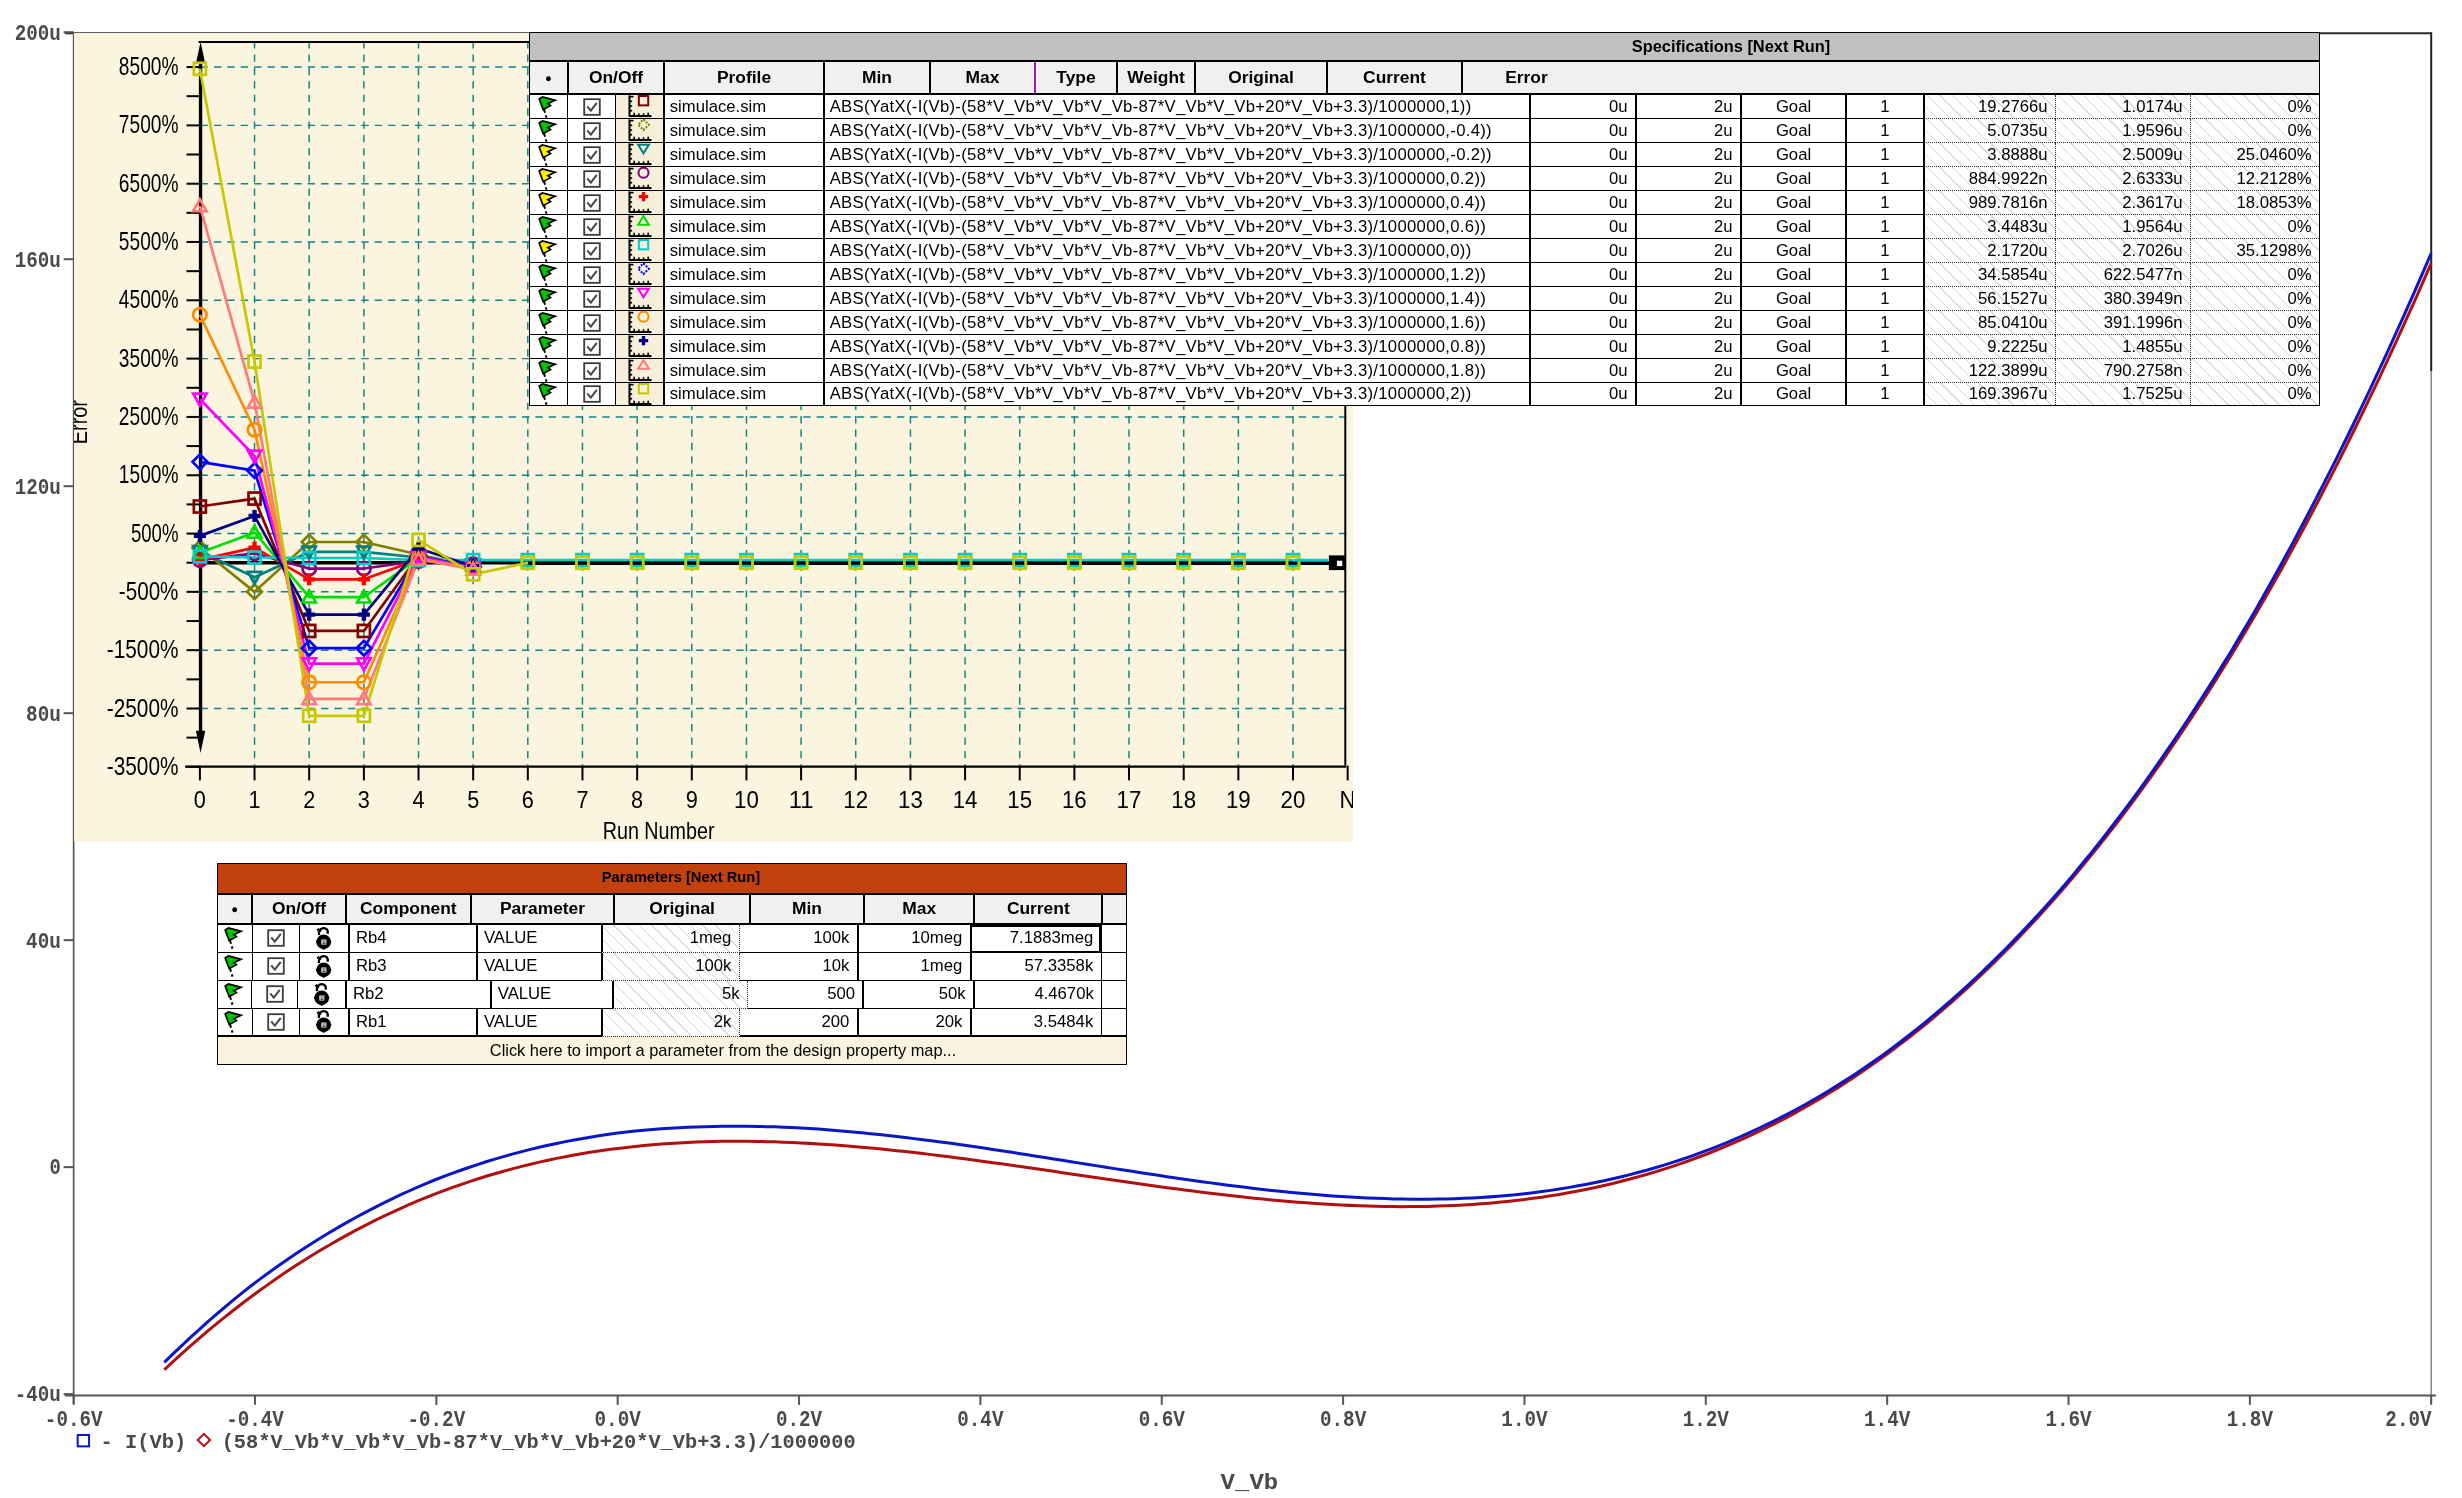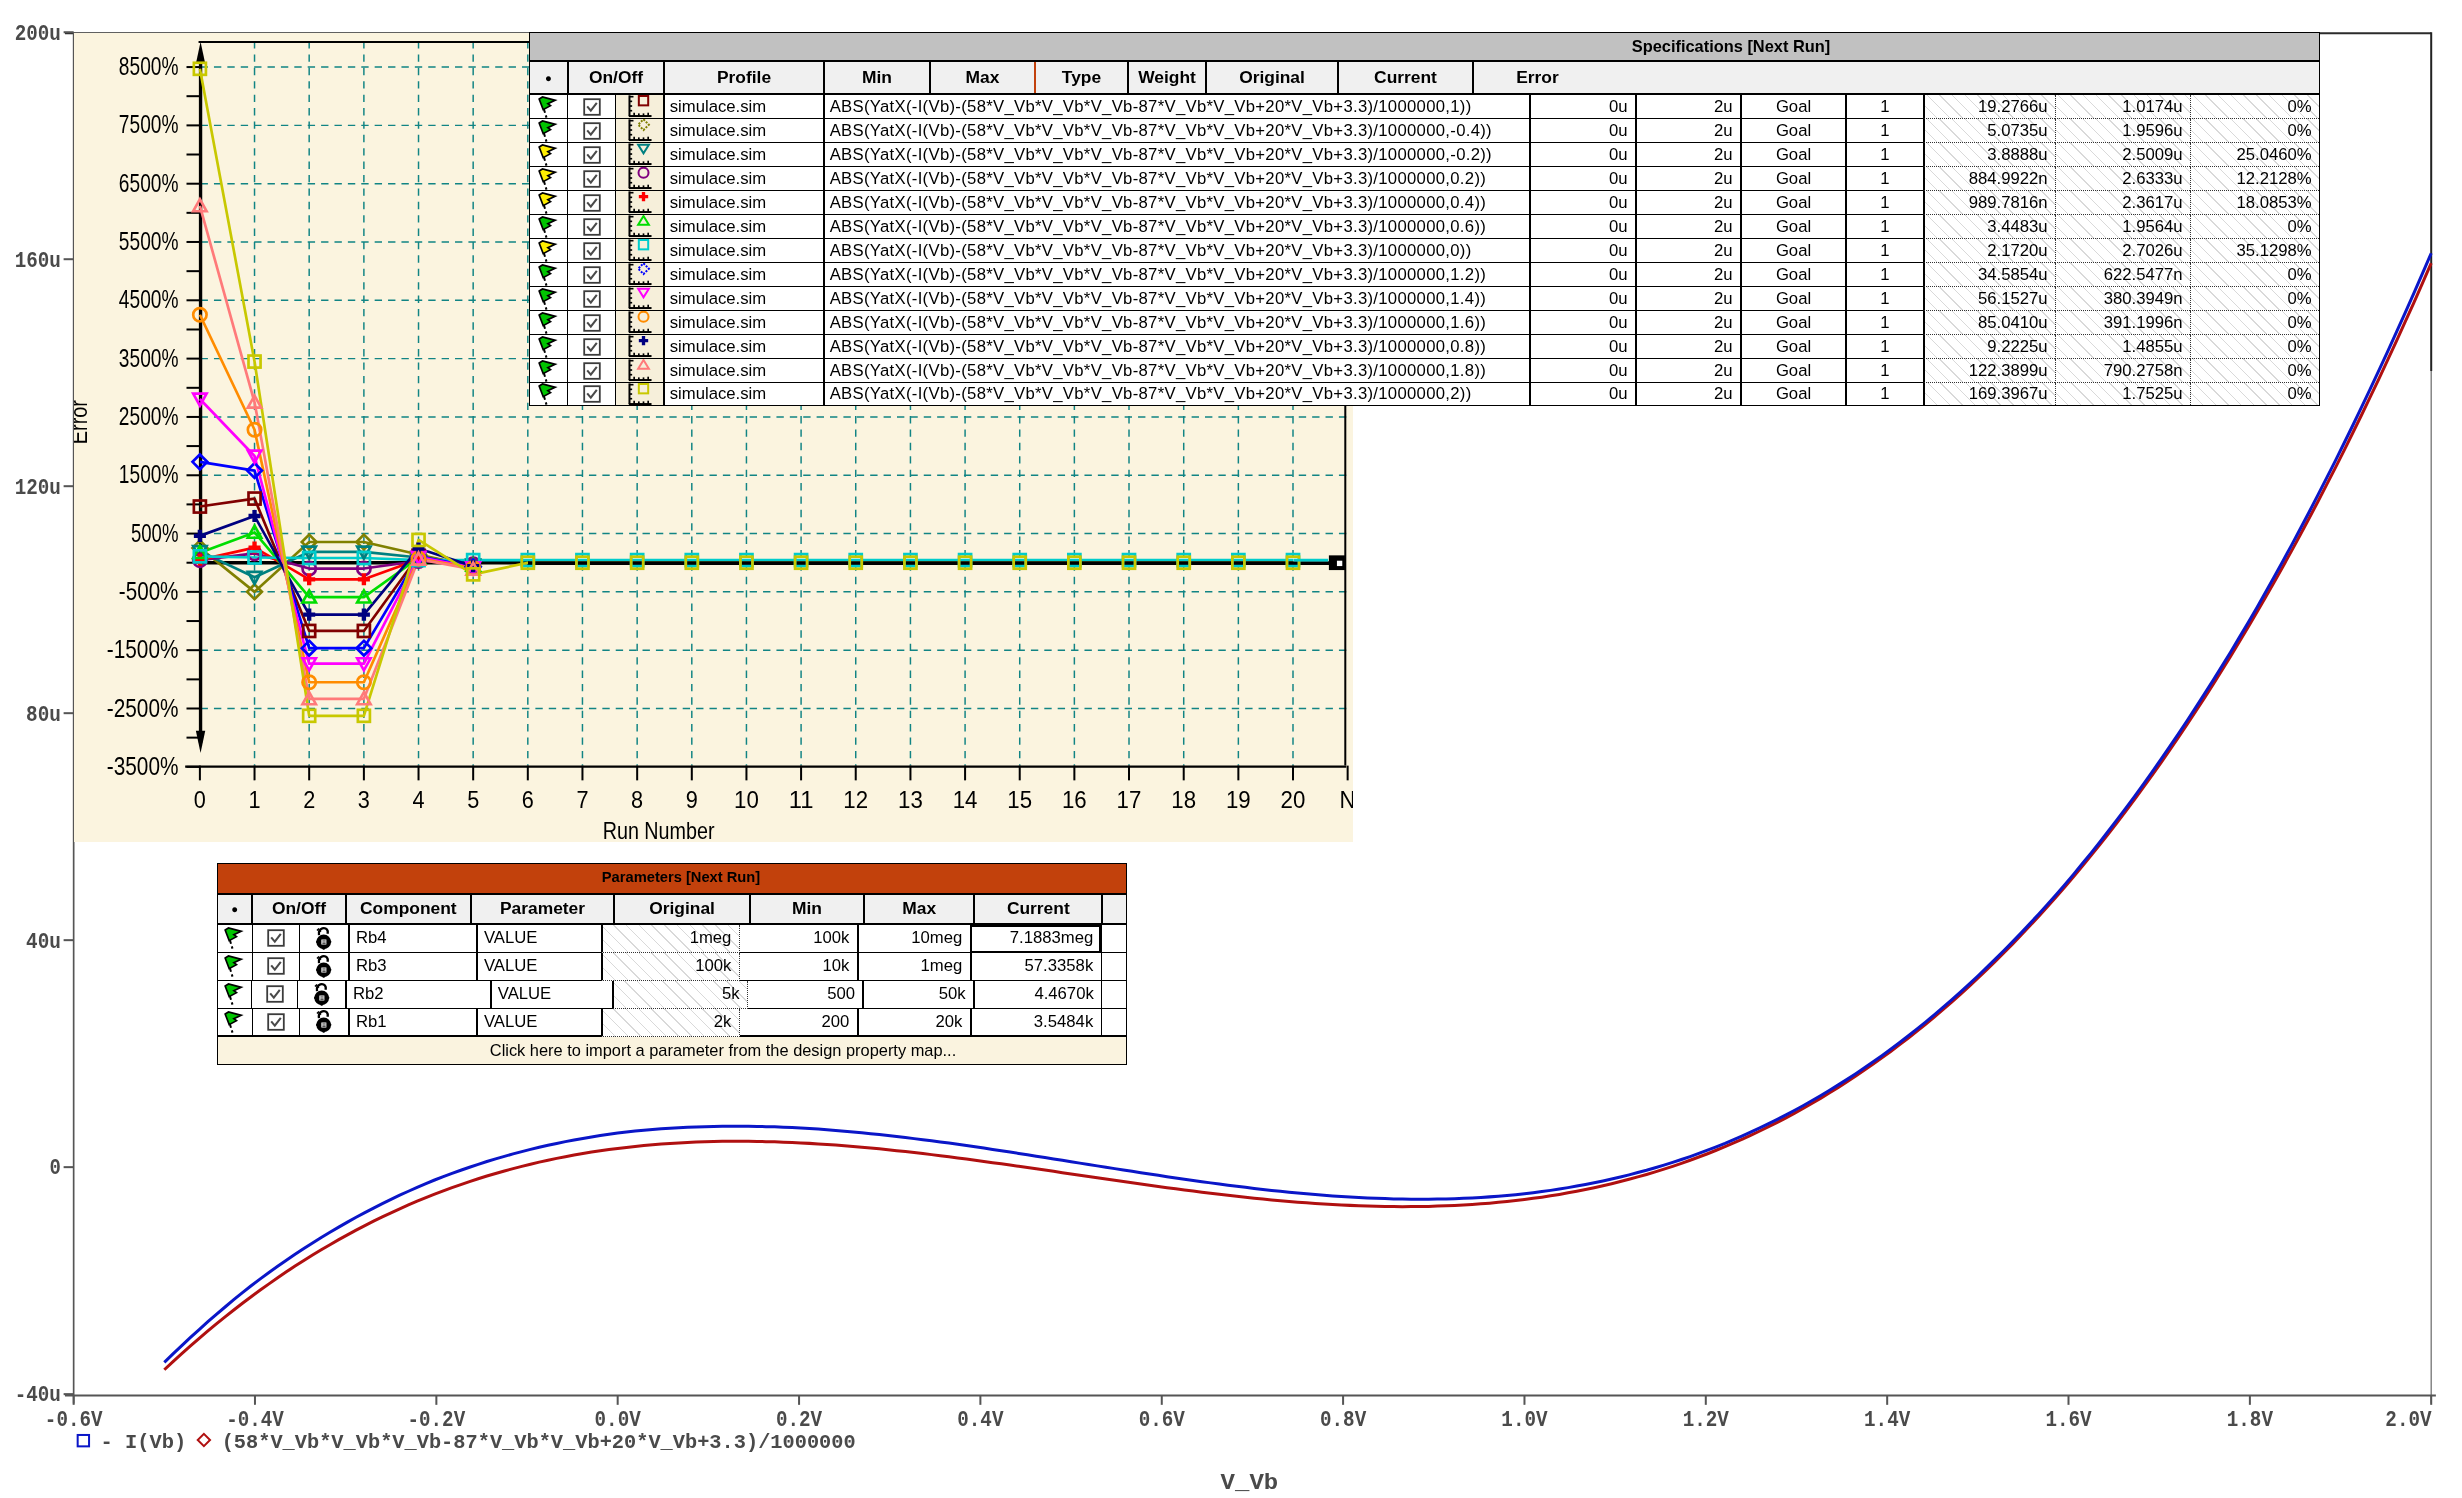--- a/index.html
+++ b/index.html
@@ -314,21 +314,21 @@
 <div style="position:absolute;left:529px;top:31.5px;width:1789px;border:1.3px solid #000;background:#fff;">
 <div style="height:29.5px;box-sizing:border-box;background:#c1c1c1;border-bottom:2px solid #000;position:relative;">
       <span style="position:absolute;left:1201px;top:4.7px;transform:translateX(-50%);font-weight:bold;font-size:16.4px;white-space:nowrap;">Specifications [Next Run]</span>
     </div>
 <div style="display:flex;height:33px;box-sizing:border-box;background:#f0f0f0;border-bottom:2px solid #000;font-weight:bold;font-size:17.4px;">
 <div style="width:37px;font-size:11.4px;display:flex;align-items:center;justify-content:center;box-sizing:border-box;">●</div>
 <div style="width:96px;border-left:2px solid #000;display:flex;align-items:center;justify-content:center;box-sizing:border-box;">On/Off</div>
 <div style="width:160px;border-left:2px solid #000;display:flex;align-items:center;justify-content:center;box-sizing:border-box;">Profile</div>
 <div style="width:106px;border-left:2px solid #000;display:flex;align-items:center;justify-content:center;box-sizing:border-box;">Min</div>
 <div style="width:105px;border-left:2px solid #000;display:flex;align-items:center;justify-content:center;box-sizing:border-box;">Max</div>
-<div style="width:93px;border-left:2px solid #c2410c;display:flex;align-items:center;justify-content:center;box-sizing:border-box;">Type</div>
+<div style="width:82px;border-left:2px solid #a21caf;display:flex;align-items:center;justify-content:center;box-sizing:border-box;">Type</div>
 <div style="width:78px;border-left:2px solid #000;display:flex;align-items:center;justify-content:center;box-sizing:border-box;">Weight</div>
 <div style="width:132px;border-left:2px solid #000;display:flex;align-items:center;justify-content:center;box-sizing:border-box;">Original</div>
 <div style="width:135px;border-left:2px solid #000;display:flex;align-items:center;justify-content:center;box-sizing:border-box;">Current</div>
 <div style="width:129px;border-left:2px solid #000;display:flex;align-items:center;justify-content:center;box-sizing:border-box;">Error</div>
 </div>
 <div style="display:flex;height:24px;">
 <div style="width:37px;border-bottom:1.3px solid #000;display:flex;align-items:center;justify-content:center;box-sizing:border-box;font-size:16.7px;white-space:nowrap;overflow:hidden;">
         <svg width="23" height="24" viewBox="0 0 34 36">
           <path d="M3 6 L8 3 L27 8 L16 13 L20 16 L9 22 Z" fill="#00c400" stroke="#000" stroke-width="2.5"></path>
           <path d="M10 21 L14 34" stroke="#000" stroke-width="3" stroke-dasharray="6 4" fill="none"></path>

